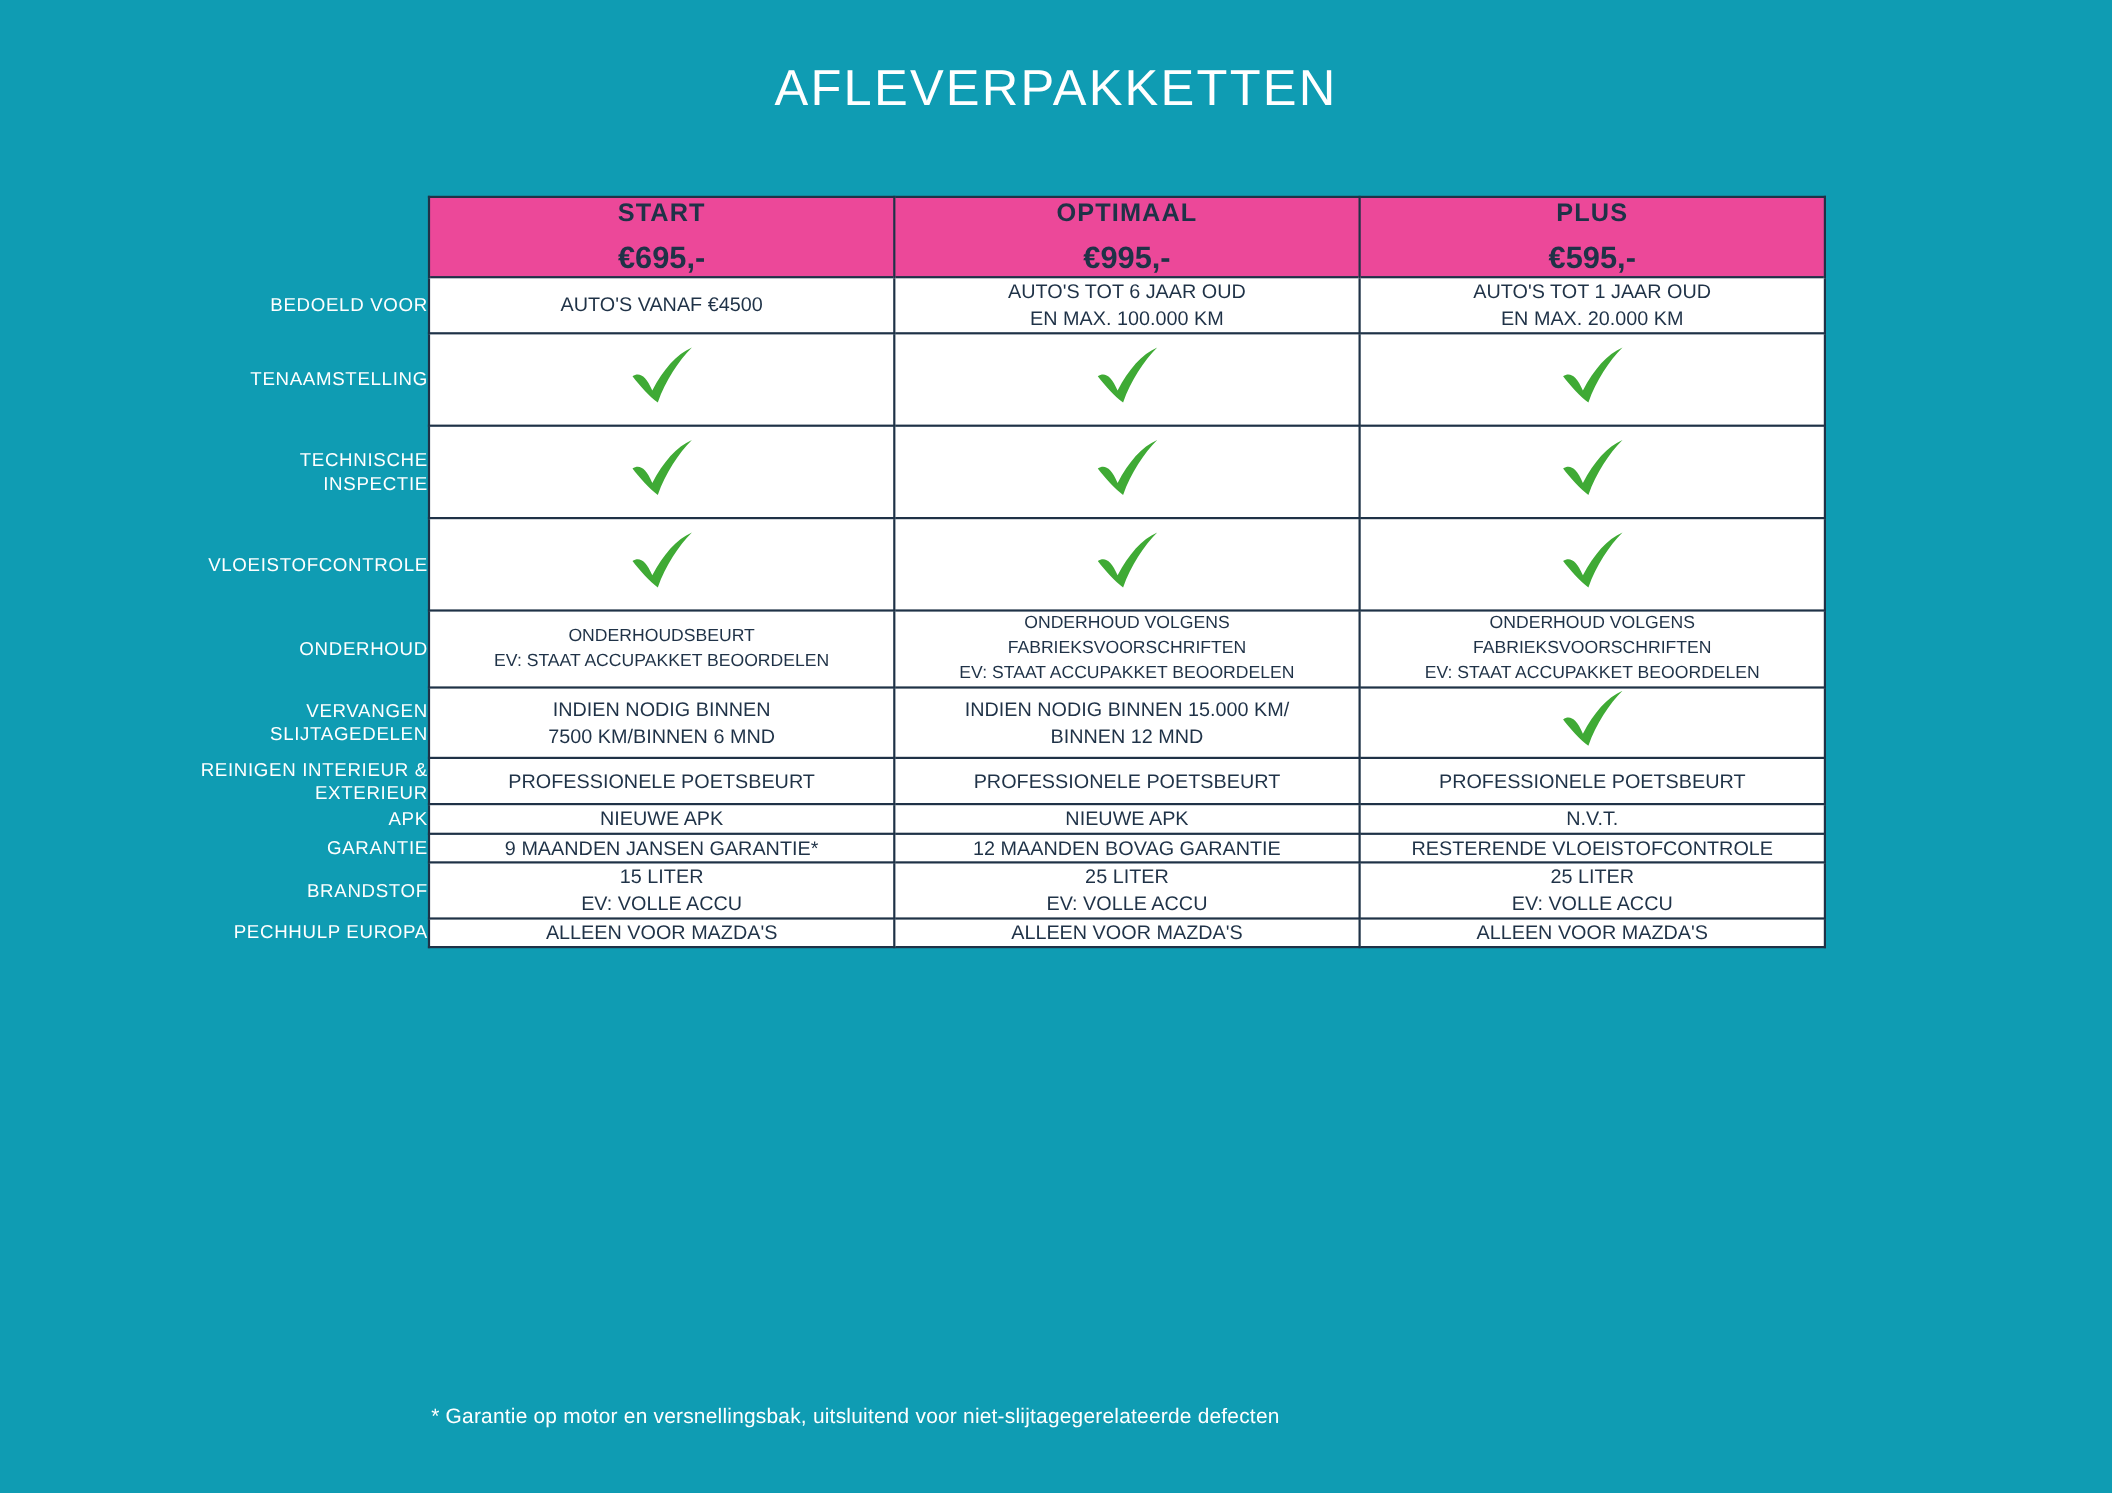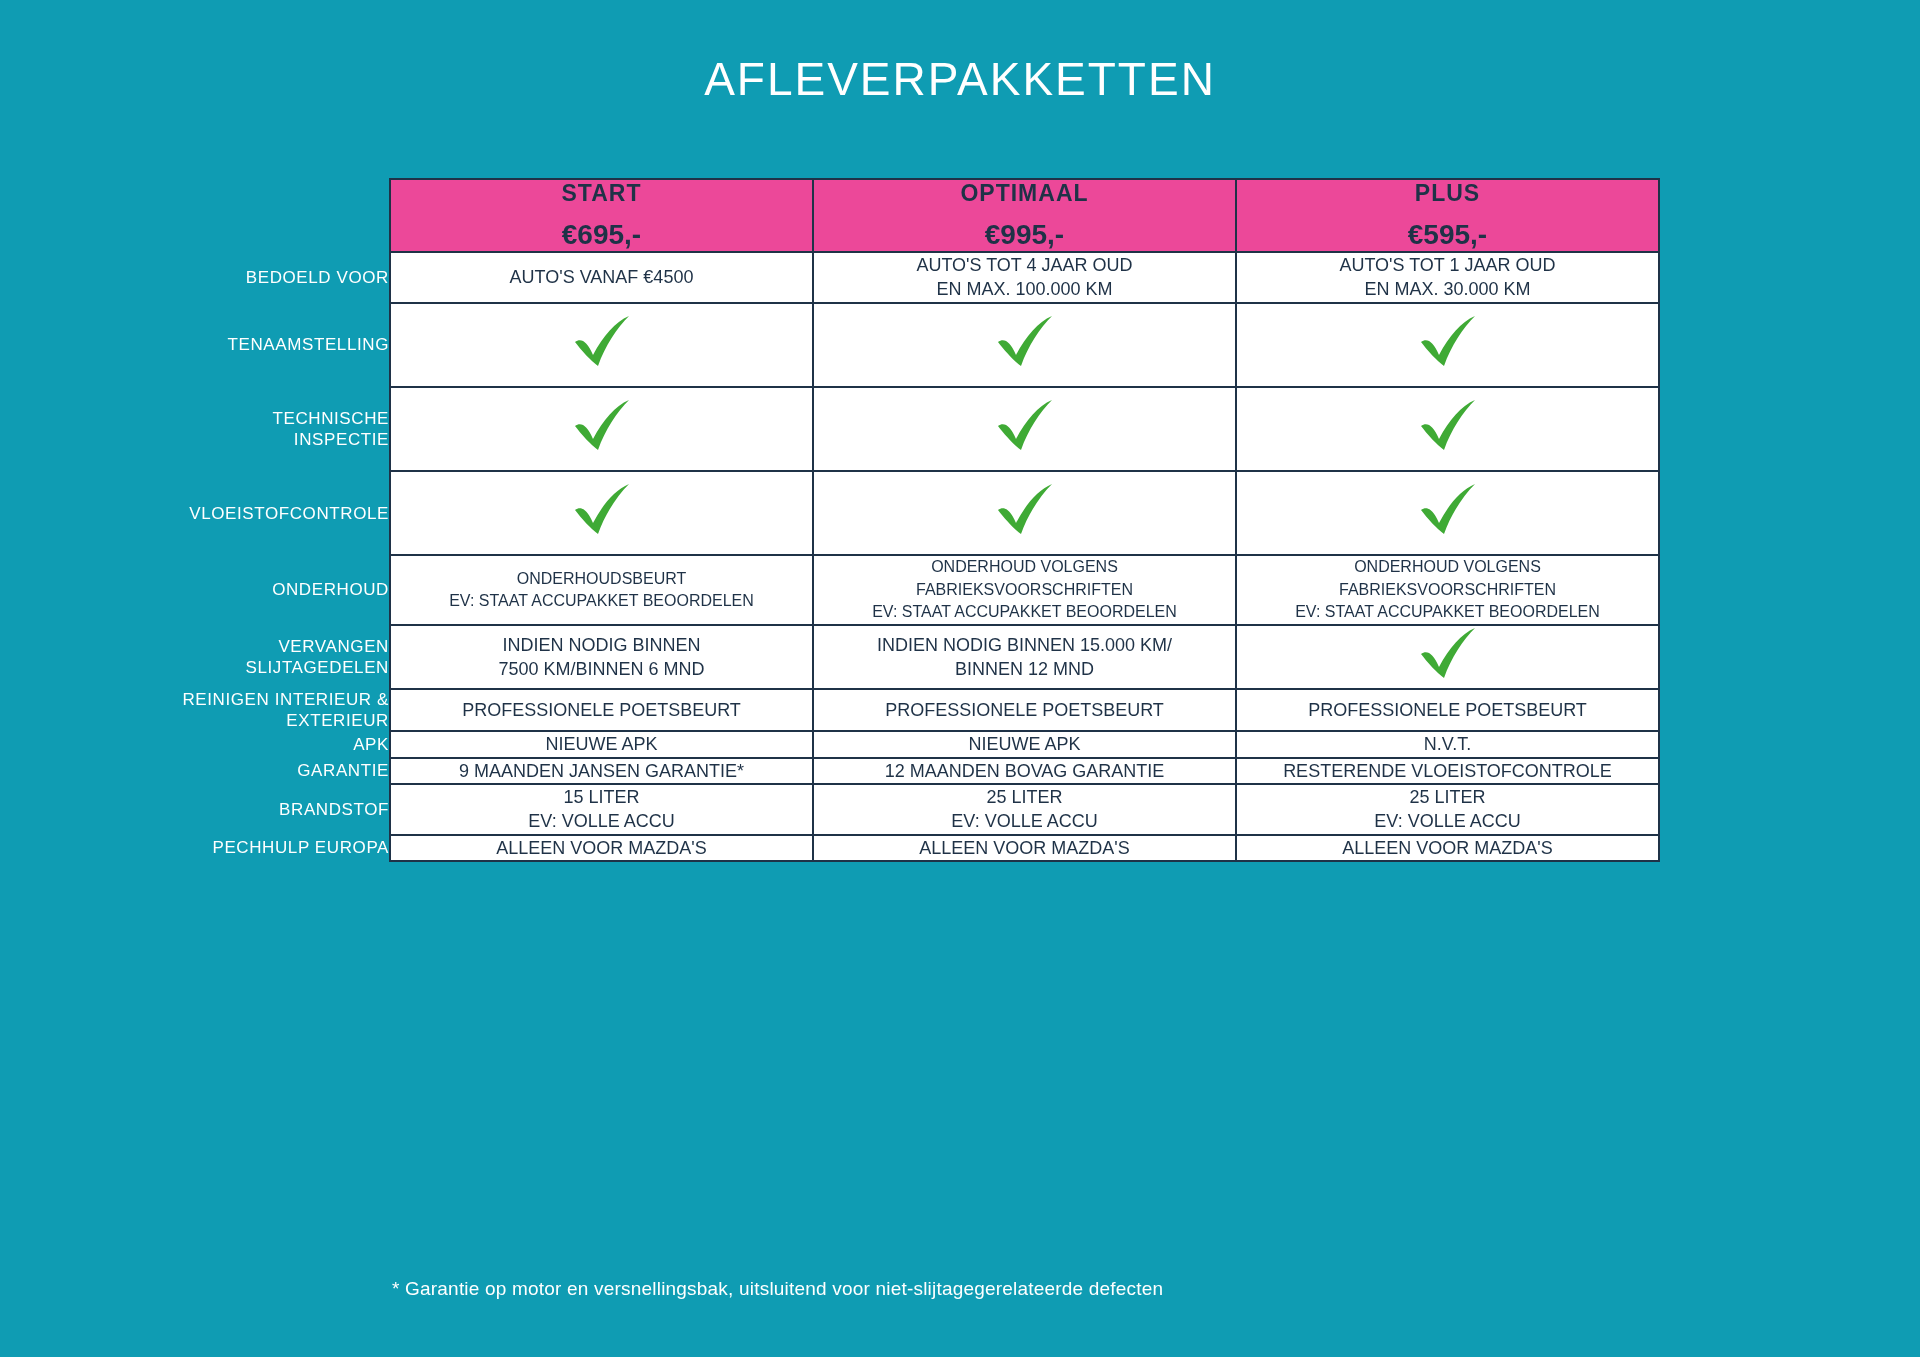--- a/index.html
+++ b/index.html
@@ -132,26 +132,26 @@
             </th>
           </tr>
           <tr>
             <td class="rowlabel">
               <div>BEDOELD VOOR</div>
             </td>
             <td class="cell">
               <span class="sub">AUTO'S VANAF €4500</span>
             </td>
             <td class="cell">
-              <span class="sub">AUTO'S TOT 4 JAAR OUD</span>
+              <span class="sub">AUTO'S TOT 6 JAAR OUD</span>
               <span class="sub">EN MAX. 100.000 KM</span>
             </td>
             <td class="cell">
               <span class="sub">AUTO'S TOT 1 JAAR OUD</span>
-              <span class="sub">EN MAX. 30.000 KM</span>
+              <span class="sub">EN MAX. 20.000 KM</span>
             </td>
           </tr>
           <tr class="row-check">
             <td class="rowlabel">
               <div>TENAAMSTELLING</div>
             </td>
             <td class="cell"><span class="check"><svg width="62" height="56" viewBox="0 0 62 56">
                   <path d="M4 28 C10 24, 16 27, 22 41 C32 22, 44 8, 58 2 C46 14, 34 32, 27 52 C20 47, 10 36, 4 28 Z" fill="#3faa35"></path>
                 </svg></span></td>
             <td class="cell"><span class="check"><svg width="62" height="56" viewBox="0 0 62 56">

